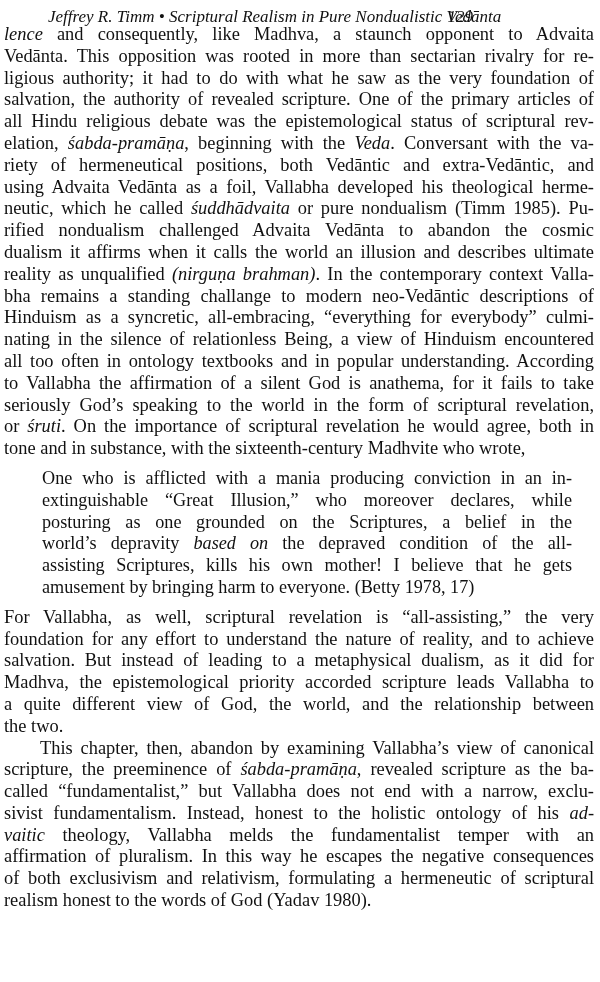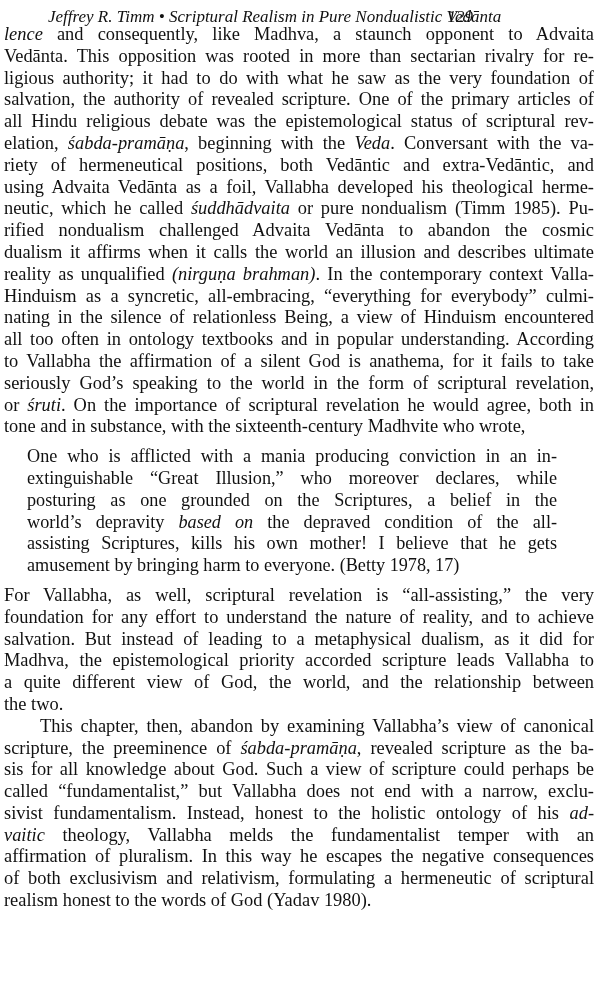--- a/index.html
+++ b/index.html
@@ -7,21 +7,21 @@
          font-family: "Liberation Serif", "DejaVu Serif", serif; color: #111; }
   .header { position: absolute; top: 7px; left: 0; width: 488px; height: 22px;
             font-style: italic; font-size: 17px; }
   .header .running { position: absolute; left: 48px; top: 0; white-space: nowrap; }
   .header .pageno { position: absolute; right: 15px; top: 0; }
   .page { position: absolute; top: 24px; left: 4px; width: 590px; }
   .line { display: block; height: 21.8px; line-height: 21.8px; font-size: 18.4px;
           text-align: justify; text-align-last: justify; white-space: nowrap; overflow: visible; }
   .line.last { text-align-last: left; }
   .line.indent { text-indent: 36px; }
-  .quote { margin: 8px 0 8px 23px; width: 530px; }
+  .quote { margin: 8px 0 8px 38px; width: 530px; }
   .quote .line { font-size: 18.2px; }
   i, em { font-style: italic; }
 </style>
 </head>
 <body>
 
 <div class="header">
   <span class="running">Jeffrey R. Timm • Scriptural Realism in Pure Nondualistic Vedānta</span>
   <span class="pageno">129</span>
 </div>
@@ -33,20 +33,21 @@
       <span class="line"><span>ligious authority; it had to do with what he saw as the very foundation of</span></span>
       <span class="line"><span>salvation, the authority of revealed scripture. One of the primary articles of</span></span>
       <span class="line"><span>all Hindu religious debate was the epistemological status of scriptural rev-</span></span>
       <span class="line"><span>elation, </span><i>śabda-pramāṇa</i><span>, beginning with the </span><i>Veda</i><span>. Conversant with the va-</span></span>
       <span class="line"><span>riety of hermeneutical positions, both Vedāntic and extra-Vedāntic, and</span></span>
       <span class="line"><span>using Advaita Vedānta as a foil, Vallabha developed his theological herme-</span></span>
       <span class="line"><span>neutic, which he called </span><i>śuddhādvaita</i><span> or pure nondualism (Timm 1985). Pu-</span></span>
       <span class="line"><span>rified nondualism challenged Advaita Vedānta to abandon the cosmic</span></span>
       <span class="line"><span>dualism it affirms when it calls the world an illusion and describes ultimate</span></span>
       <span class="line"><span>reality as unqualified </span><i>(nirguṇa brahman)</i><span>. In the contemporary context Valla-</span></span>
+      <span class="line"><span>bha remains a standing challange to modern neo-Vedāntic descriptions of</span></span>
       <span class="line"><span>Hinduism as a syncretic, all-embracing, “everything for everybody” culmi-</span></span>
       <span class="line"><span>nating in the silence of relationless Being, a view of Hinduism encountered</span></span>
       <span class="line"><span>all too often in ontology textbooks and in popular understanding. According</span></span>
       <span class="line"><span>to Vallabha the affirmation of a silent God is anathema, for it fails to take</span></span>
       <span class="line"><span>seriously God’s speaking to the world in the form of scriptural revelation,</span></span>
       <span class="line"><span>or </span><i>śruti</i><span>. On the importance of scriptural revelation he would agree, both in</span></span>
       <span class="line last"><span>tone and in substance, with the sixteenth-century Madhvite who wrote,</span></span>
     </div>
   <div id="blockquote" class="quote">
       <span class="line"><span>One who is afflicted with a mania producing conviction in an in-</span></span>
@@ -60,21 +61,20 @@
       <span class="line"><span>For Vallabha, as well, scriptural revelation is “all-assisting,” the very</span></span>
       <span class="line"><span>foundation for any effort to understand the nature of reality, and to achieve</span></span>
       <span class="line"><span>salvation. But instead of leading to a metaphysical dualism, as it did for</span></span>
       <span class="line"><span>Madhva, the epistemological priority accorded scripture leads Vallabha to</span></span>
       <span class="line"><span>a quite different view of God, the world, and the relationship between</span></span>
       <span class="line last"><span>the two.</span></span>
     </div>
   <div id="p3">
       <span class="line indent"><span>This chapter, then, abandon by examining Vallabha’s view of canonical</span></span>
       <span class="line"><span>scripture, the preeminence of </span><i>śabda-pramāṇa</i><span>, revealed scripture as the ba-</span></span>
-      <span class="line"><span>sis for all knowledge about God. Such a view of scripture could perhaps be</span></span>
       <span class="line"><span>called “fundamentalist,” but Vallabha does not end with a narrow, exclu-</span></span>
       <span class="line"><span>sivist fundamentalism. Instead, honest to the holistic ontology of his </span><i>ad-</i></span>
       <span class="line"><i>vaitic</i><span> theology, Vallabha melds the fundamentalist temper with an</span></span>
       <span class="line"><span>affirmation of pluralism. In this way he escapes the negative consequences</span></span>
       <span class="line"><span>of both exclusivism and relativism, formulating a hermeneutic of scriptural</span></span>
       <span class="line last"><span>realism honest to the words of God (Yadav 1980).</span></span>
     </div>
 </div>
 
 </body></html>

